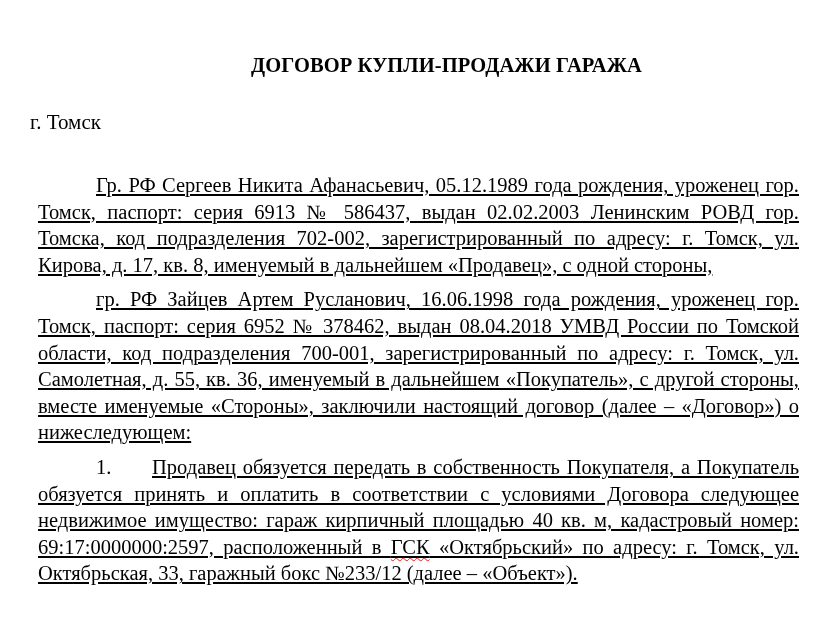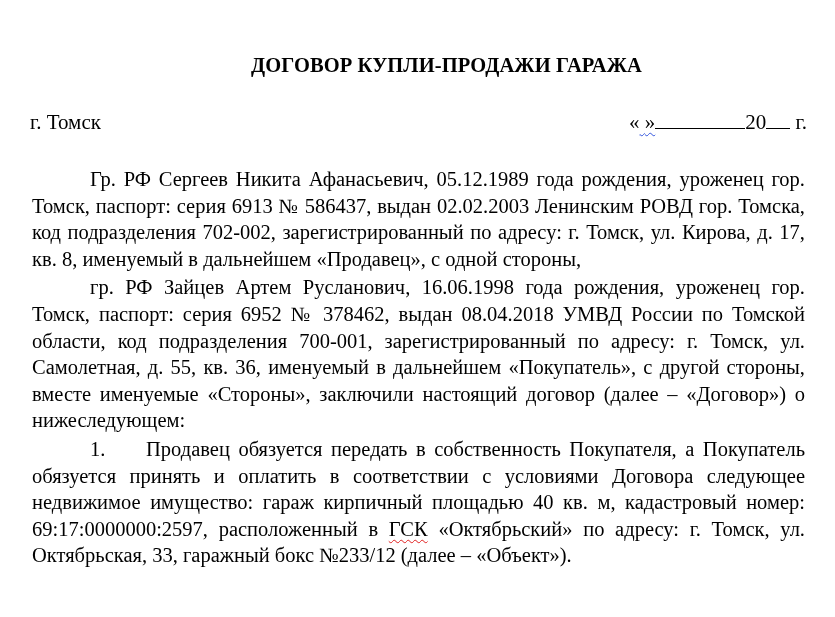--- a/index.html
+++ b/index.html
@@ -9,32 +9,31 @@
   .title { position: absolute; left: 0; top: 54px; width: 893px; text-align: center;
            font-weight: bold; font-size: 20.5px; letter-spacing: 0.1px; }
   .place-date { position: absolute; top: 110px; left: 0; width: 777px; font-size: 21px; height: 26px; }
   .city { position: absolute; left: 0; top: 0; }
   .date { position: absolute; right: 0; top: 0; white-space: pre; }
   .squiggle-blue { text-decoration: underline wavy #3355dd; text-decoration-thickness: 1px; text-underline-offset: 3px; }
   .squiggle-red { text-decoration: underline wavy #e02020; text-decoration-thickness: 1px; text-underline-offset: 3px; }
   .uline { display: inline-block; border-bottom: 1px solid #000; height: 18px; vertical-align: baseline; }
   .body { position: absolute; top: 164px; left: 0; width: 777px; font-size: 20.5px; line-height: 26.6px;
           text-align: justify; }
-  .body p { margin: 2px; text-indent: 58px; text-align: justify; }
+  .body p { margin: 8px; text-indent: 58px; text-align: justify; text-decoration: underline; }
   .num { display: inline-block; width: 56px; text-indent: 0; }
 </style>
 </head>
 <body>
 
 <div class="page">
   <div class="title" style="left:-30px;">ДОГОВОР КУПЛИ-ПРОДАЖИ ГАРАЖА</div>
 
   <div class="place-date">
     <span class="city">г. Томск</span>
-    <span class="date"><span>«</span><span class="squiggle-blue"><span> </span><span>»</span></span><span class="uline" style="width:90px;"></span><span>20</span><span class="uline" style="width:24px;"></span> <span>г.</span></span>
   </div>
 
   <div class="body">
     <p>Гр. РФ Сергеев Никита Афанасьевич, 05.12.1989 года рождения, уроженец гор. Томск, паспорт: серия 6913 № 586437, выдан 02.02.2003 Ленинским РОВД гор. Томска, код подразделения 702-002, зарегистрированный по адресу: г. Томск, ул. Кирова, д. 17, кв. 8, именуемый в дальнейшем «Продавец», с одной стороны,</p>
     <p>гр. РФ Зайцев Артем Русланович, 16.06.1998 года рождения, уроженец гор. Томск, паспорт: серия 6952 № 378462, выдан 08.04.2018 УМВД России по Томской области, код подразделения 700-001, зарегистрированный по адресу: г. Томск, ул. Самолетная,  д. 55, кв. 36, именуемый в дальнейшем «Покупатель», с другой стороны, вместе именуемые «Стороны», заключили настоящий договор (далее – «Договор») о нижеследующем:</p>
     <p><span class="num">1.</span><span>Продавец обязуется передать в собственность Покупателя, а Покупатель обязуется принять и оплатить в соответствии с условиями Договора следующее недвижимое имущество: гараж кирпичный площадью 40 кв. м, кадастровый номер: 69:17:0000000:2597, расположенный в </span><span class="squiggle-red">ГСК</span><span> «Октябрьский» по адресу: г. Томск, ул. Октябрьская, 33, гаражный бокс №233/12 (далее – «Объект»).</span></p>
   </div>
 </div>
 
 </body></html>

